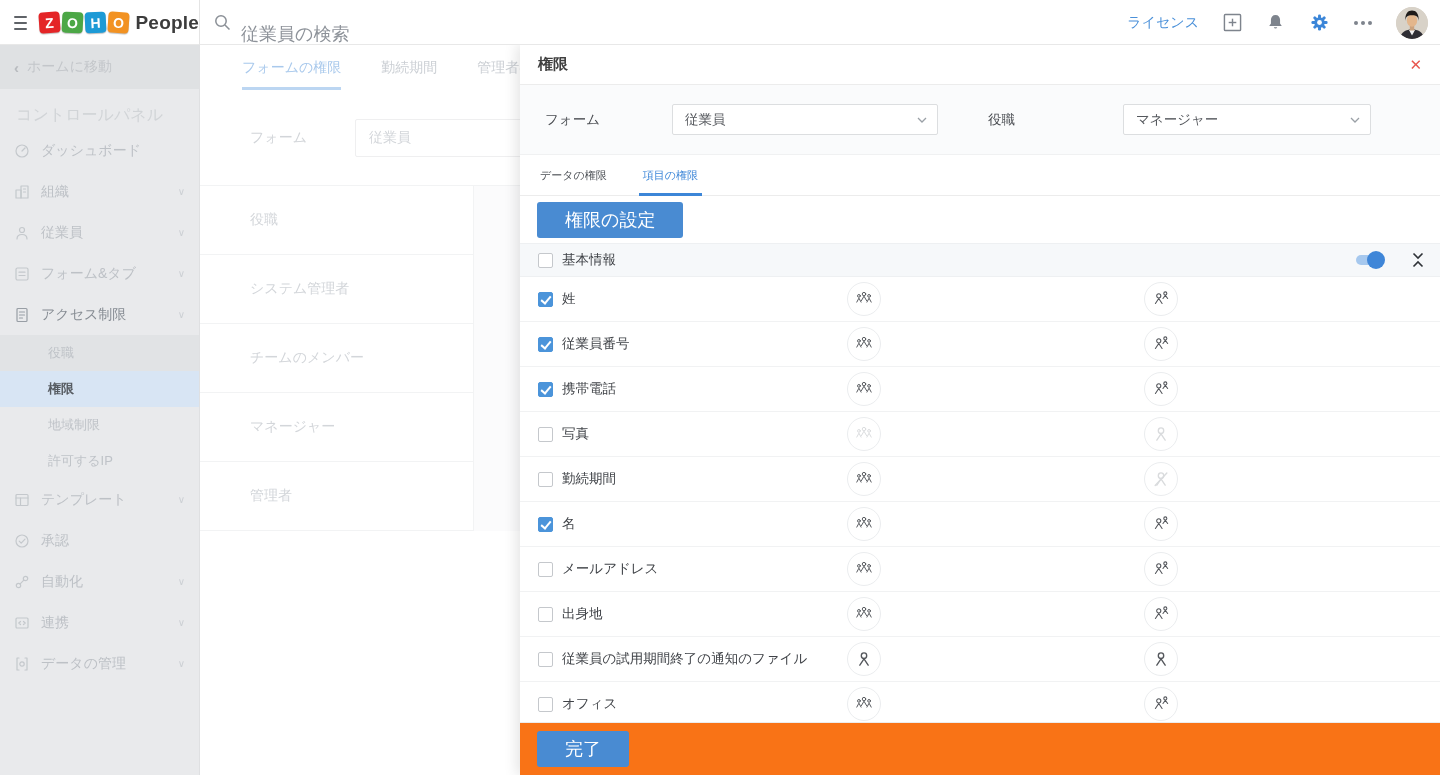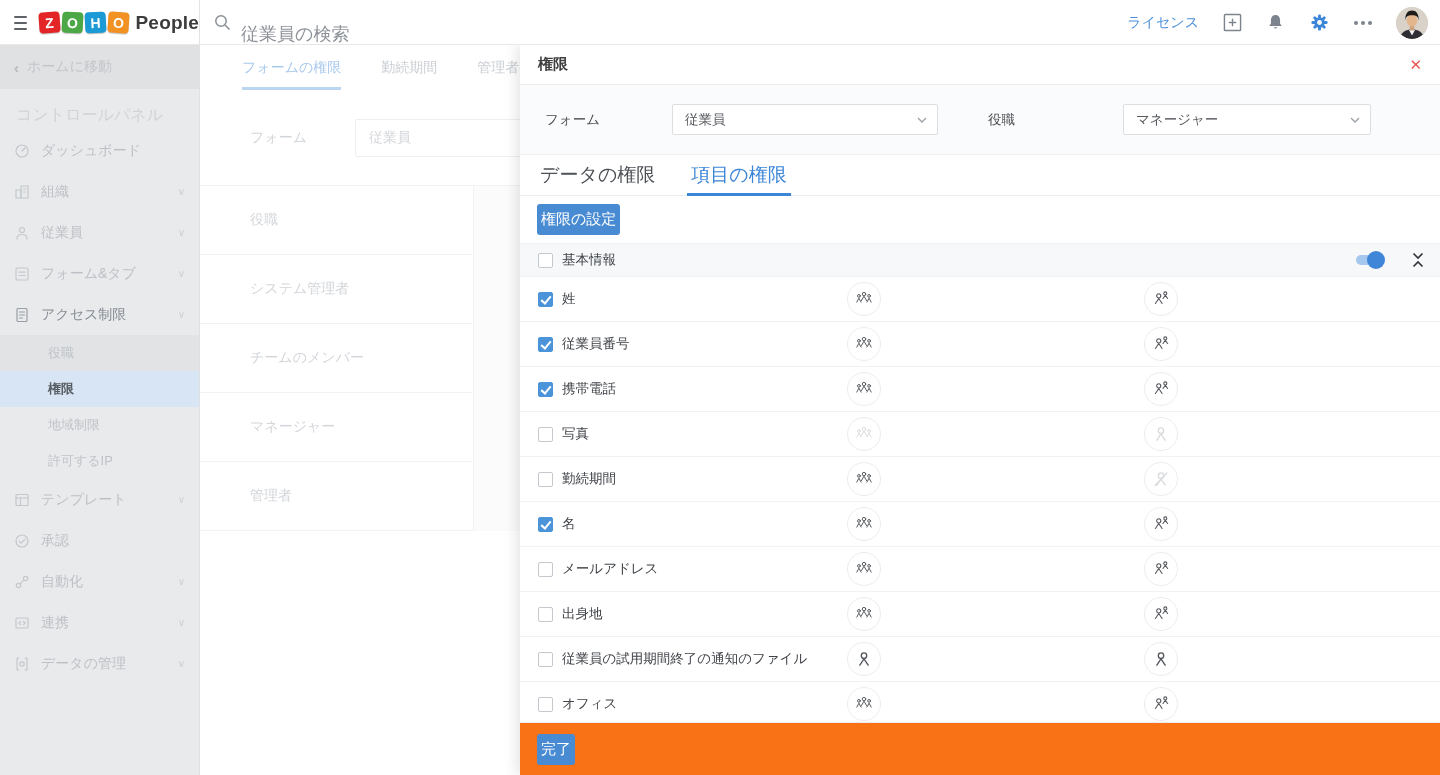--- a/index.html
+++ b/index.html
@@ -79,26 +79,26 @@
                display:flex; align-items:center; }
   .m-form-label { font-size:13.5px; color:#4a4d52; }
   .lbl-form { margin-left:25px; width:127px; }
   .lbl-role { margin-left:50px; width:135px; }
   .m-select { height:31px; background:#fff; border:1px solid #dcdee0; border-radius:2px; display:flex;
               align-items:center; justify-content:space-between; padding:0 10px 0 12px; font-size:13.5px;
               color:#54575c; cursor:pointer; }
   .sel-form { width:266px; }
   .sel-role { width:248px; }
   .m-tabs { height:41px; flex:none; border-bottom:1px solid #ececec; display:flex; gap:36px; padding-left:20px; }
-  .m-tab { display:flex; align-items:center; font-size:19px; color:#4d5156; position:relative; cursor:pointer; }
+  .m-tab { display:flex; align-items:center; font-size:11px; color:#4d5156; position:relative; cursor:pointer; }
   .m-tab.active { color:#3c86d8; }
   .m-tab.active::after { content:""; position:absolute; left:-4px; right:-4px; bottom:-1px; height:3px; background:#3c86d8; }
   .m-btnrow { height:47px; flex:none; display:flex; align-items:center; padding-left:17px; }
-  .btn-blue { background:#498bd2; color:#fff; font-size:15px; border:none; border-radius:3px;
-              padding:6px 4px; cursor:pointer; font-family:inherit; }
+  .btn-blue { background:#498bd2; color:#fff; font-size:18px; border:none; border-radius:3px;
+              padding:6px 28px; cursor:pointer; font-family:inherit; }
   .m-section { height:34px; flex:none; background:#f6f8fa; border-top:1px solid #eef0f2; border-bottom:1px solid #eef0f2;
                display:flex; align-items:center; padding:0 16px 0 18px; }
   .m-section-label { font-size:13.5px; color:#3e4146; margin-left:9px; }
   .m-section-right { margin-left:auto; display:flex; align-items:center; gap:30px; }
   .toggle { position:relative; width:26px; height:10px; background:#a6c8ee; border-radius:6px; cursor:pointer; }
   .toggle .knob { position:absolute; right:-3px; top:-4px; width:18px; height:18px; border-radius:50%; background:#3f86d8; }
   .collapse-btn { cursor:pointer; display:flex; align-items:center; }
   .m-rows { flex:1; overflow:hidden; position:relative; }
   .field-row { height:45px; border-bottom:1px solid #f1f2f3; display:flex; align-items:center;
                padding-left:18px; position:relative; }

